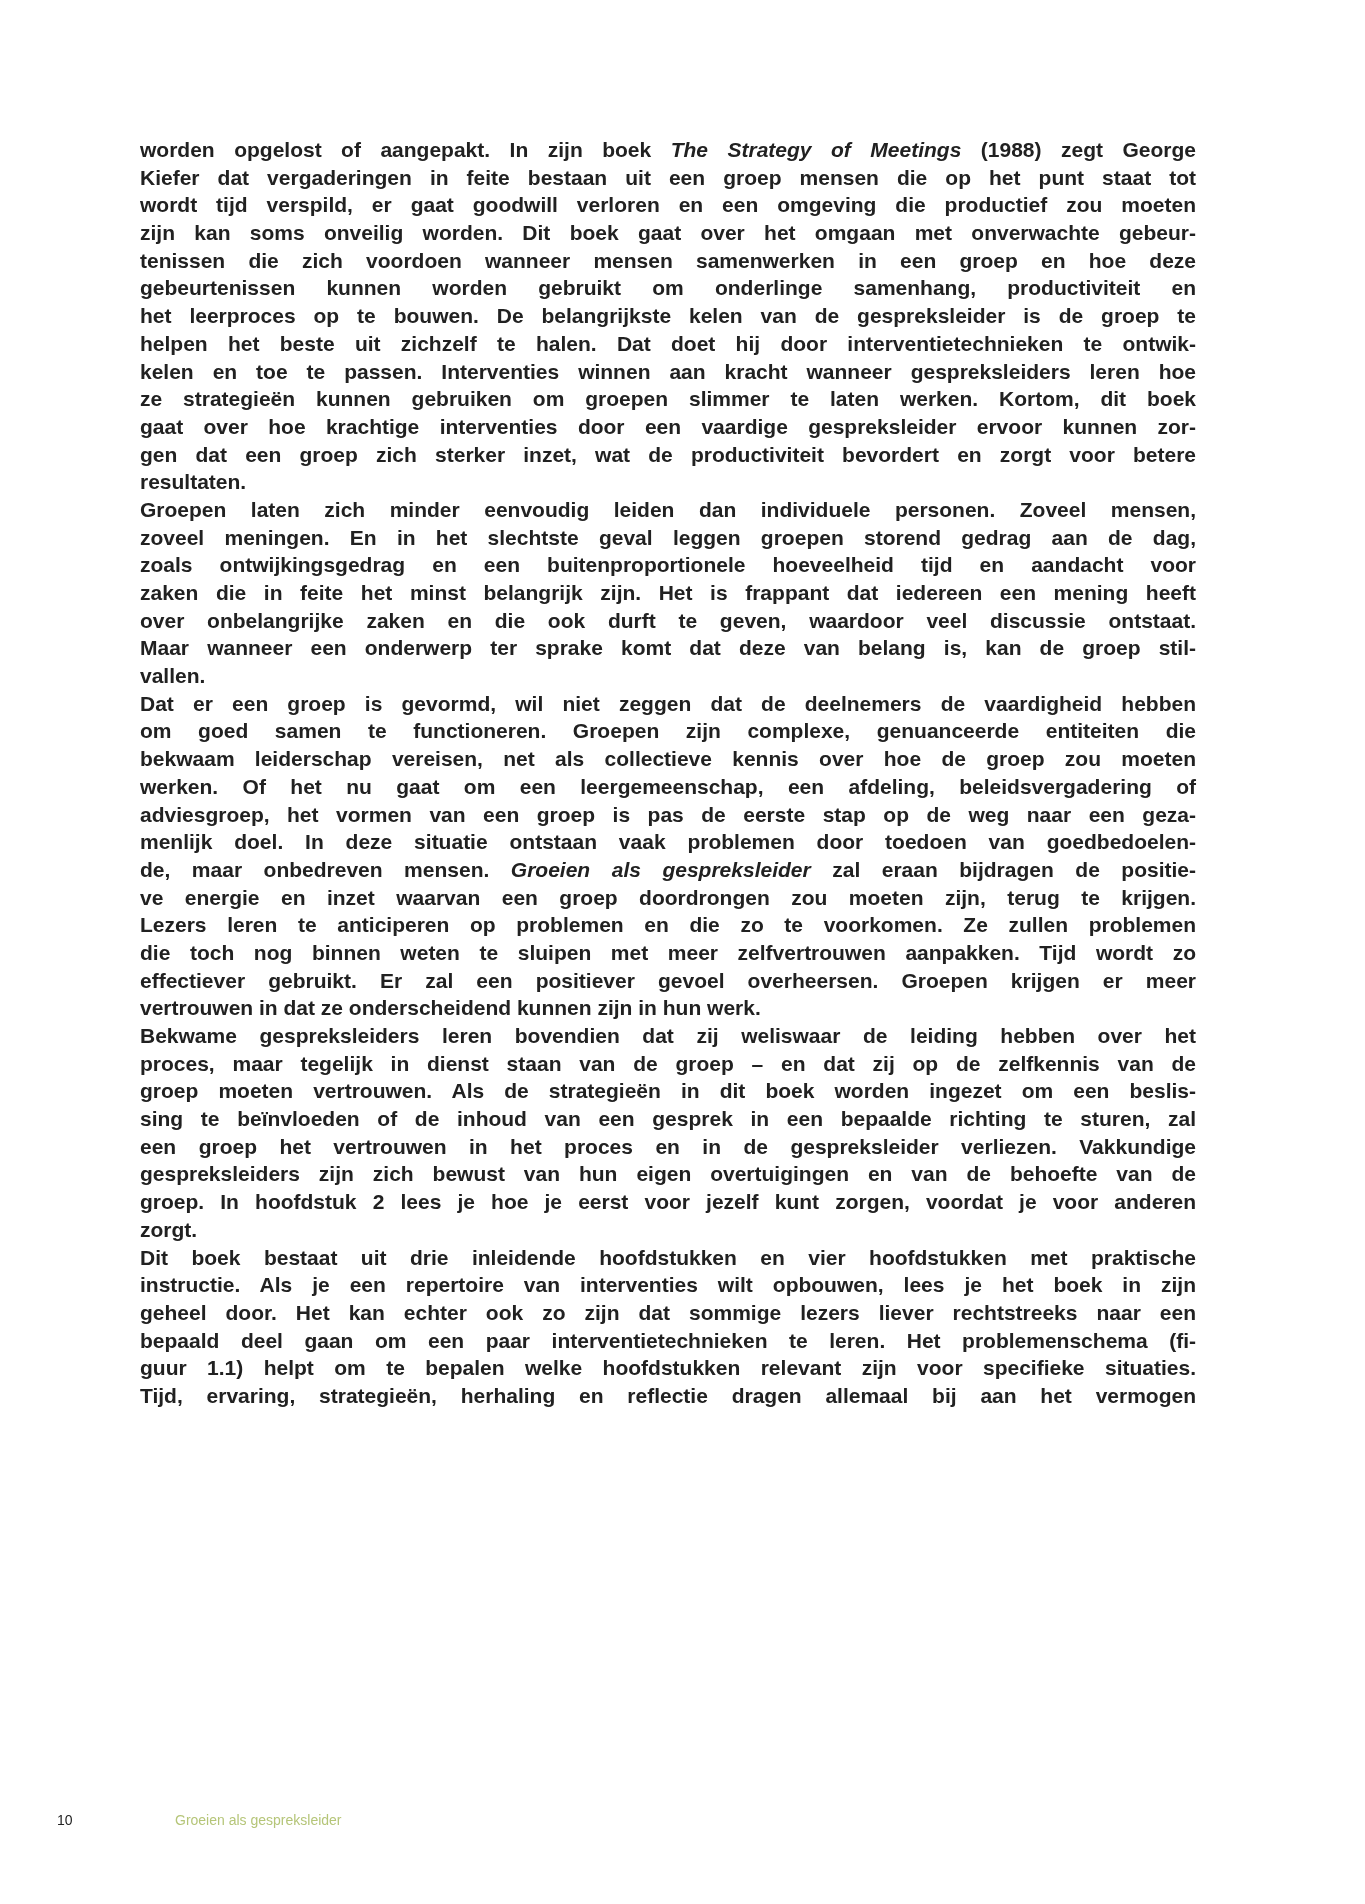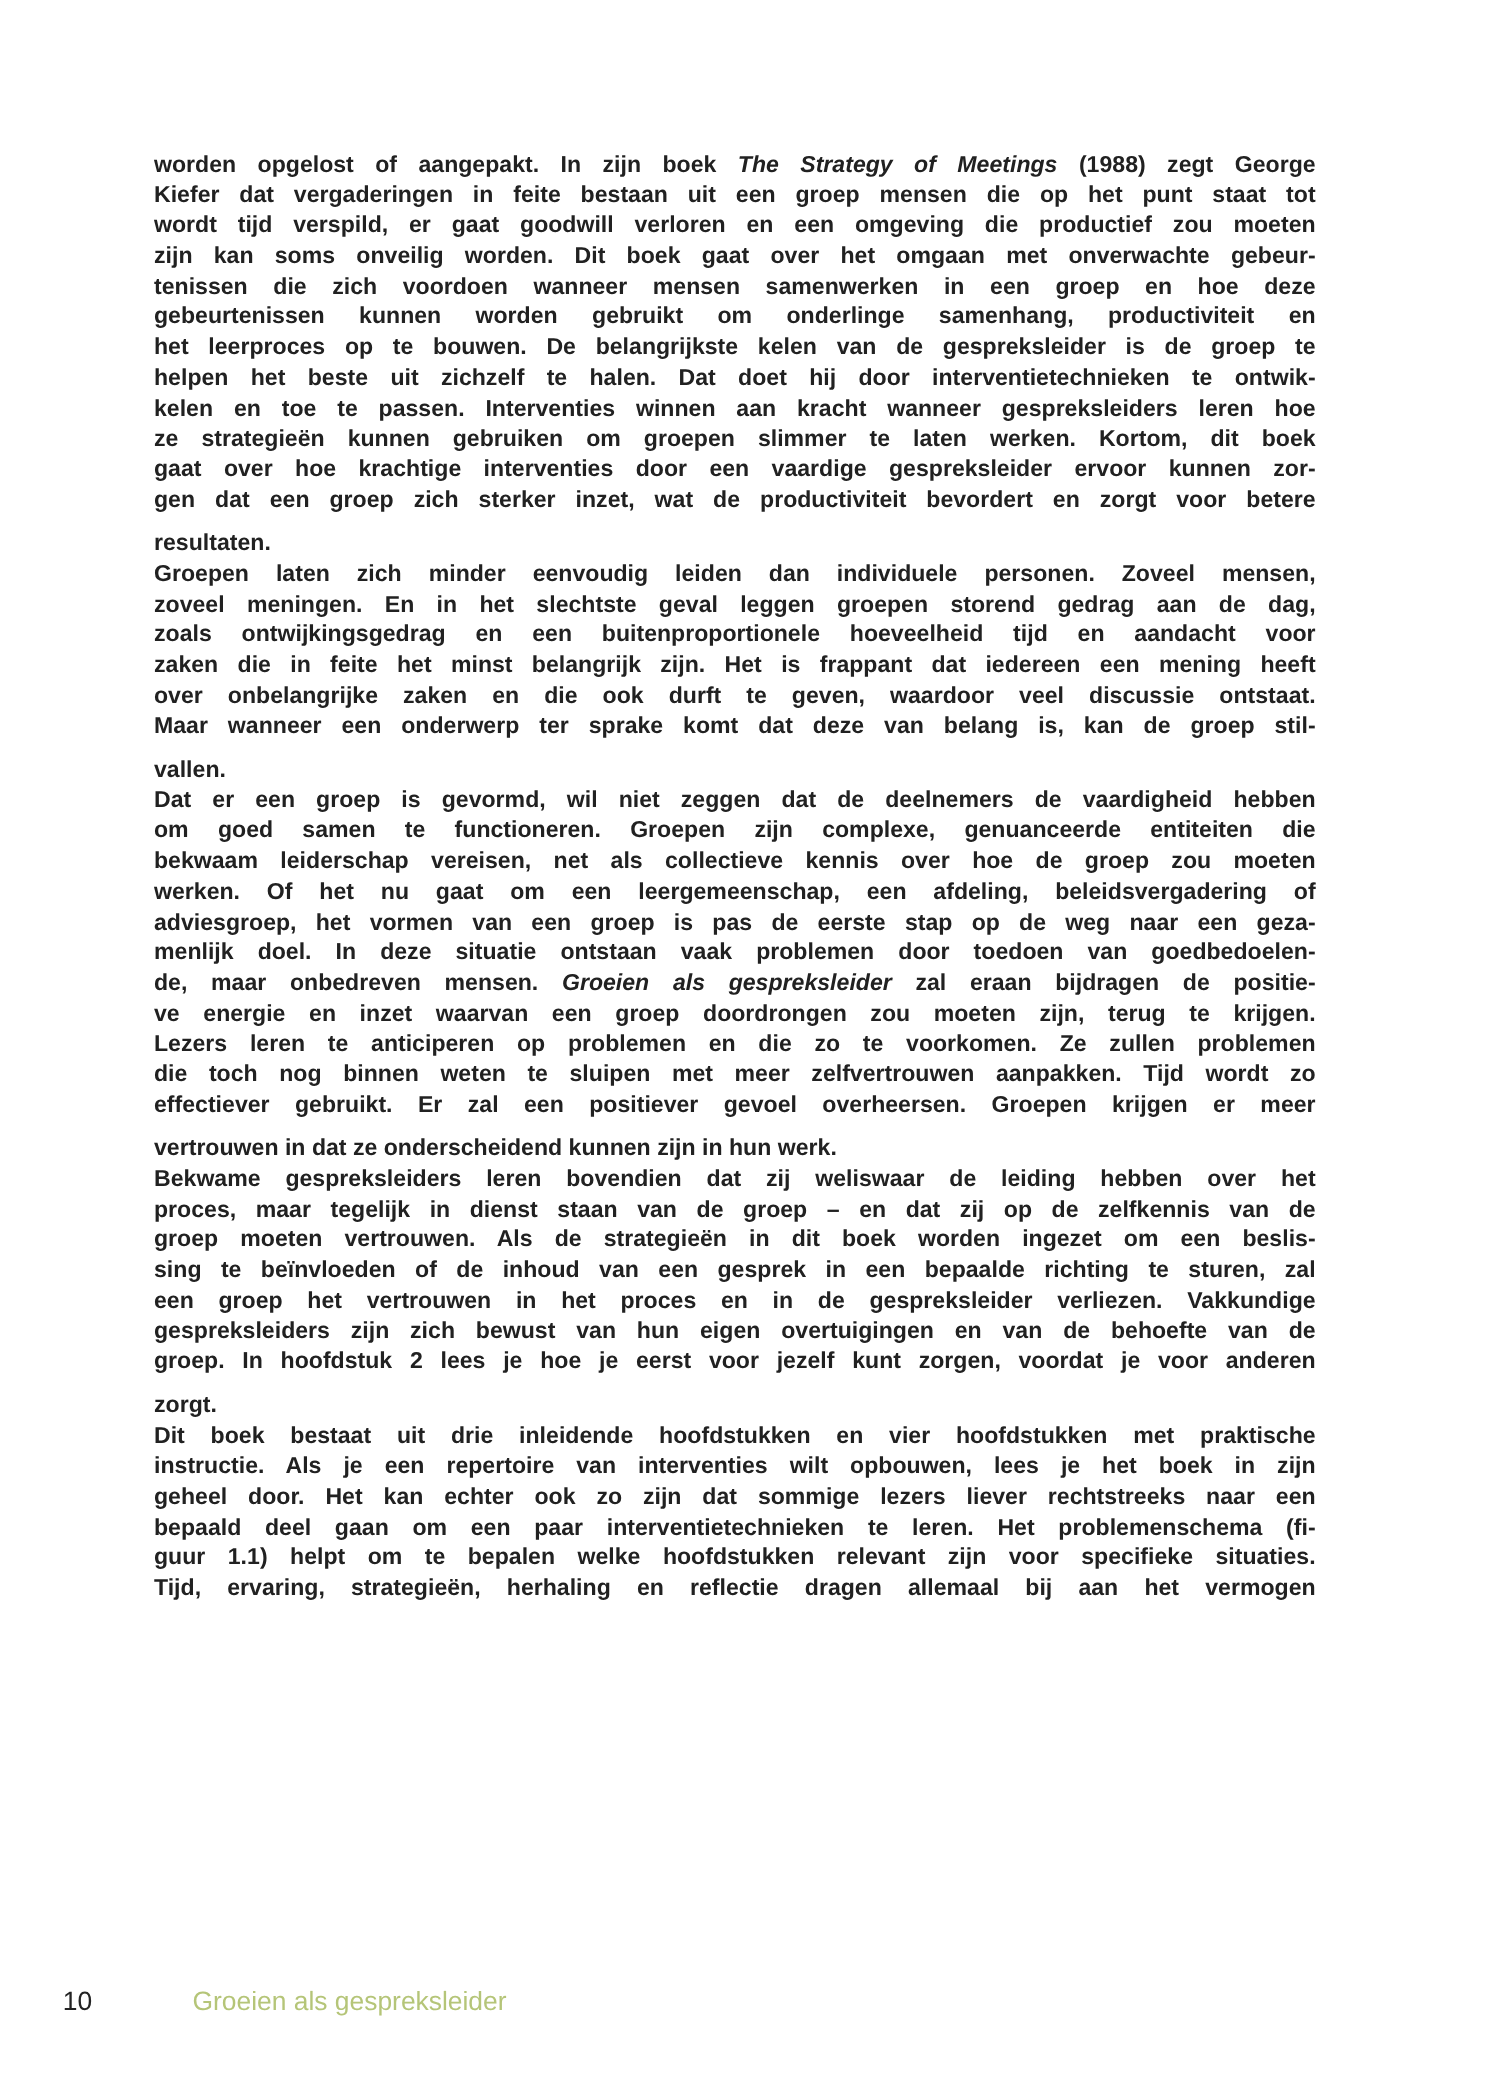--- a/index.html
+++ b/index.html
@@ -32,32 +32,31 @@
   .line {
     text-align: justify;
     text-align-last: justify;
     text-justify: inter-word;
     white-space: normal;
     height: 27.7px;
     overflow: visible;
   }
   .line.last {
     text-align-last: left;
-    margin-top: 12px;
   }
   .line em {
     font-style: italic;
   }
   .footer {
     position: absolute;
     left: 0;
     top: 1803px;
     width: 1365px;
     height: 34px;
-    font-size: 24px;
+    font-size: 14px;
     line-height: 34px;
   }
   .page-number {
     position: absolute;
     left: 57px;
     top: 0;
     color: #232323;
   }
   .footer-title {
     position: absolute;

